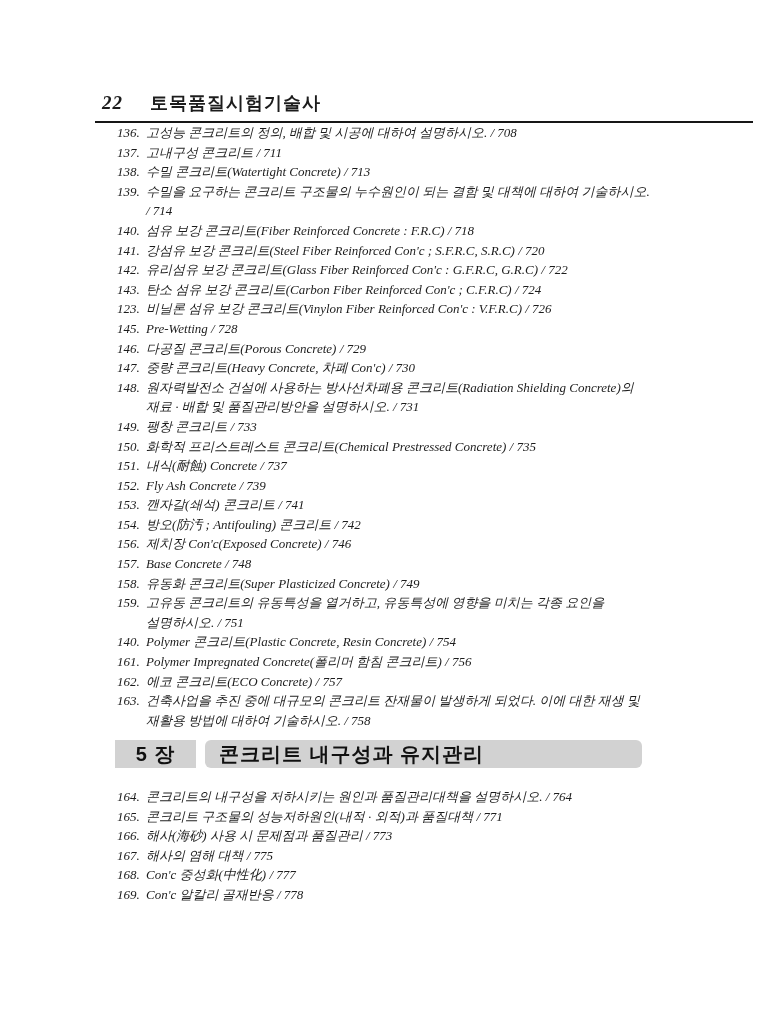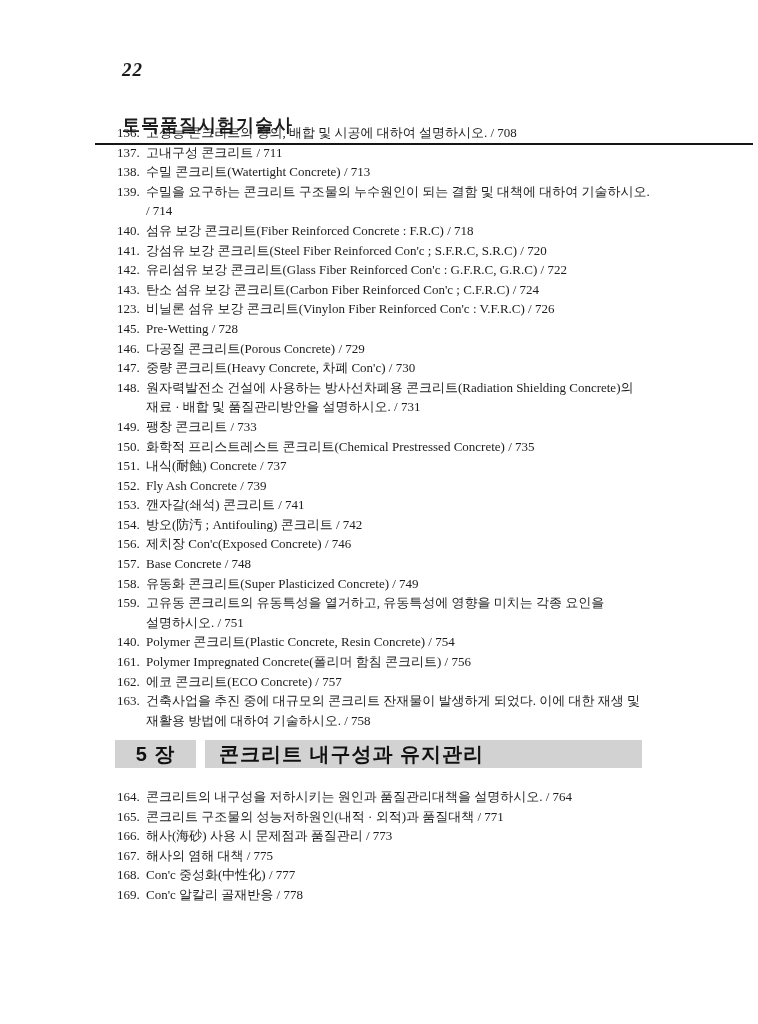--- a/index.html
+++ b/index.html
@@ -17,21 +17,20 @@
   
   .running-head {
     position: absolute;
     left: 95px;
     top: 59px;
     width: 658px;
     display: flex;
     align-items: baseline;
     border-bottom: 2px solid #161616;
     padding-bottom: 6px;
-    flex-direction: column;
   }
   .page-number {
     font-size: 19px;
     font-weight: bold;
     font-style: italic;
     margin-left: 7px;
     letter-spacing: 1px;
   }
   .book-title {
     margin-left: 27px;
@@ -41,20 +40,21 @@
     letter-spacing: 1px;
     margin-top: 32px;
   }
 
   
   .toc-list {
     position: absolute;
     left: 117px;
     width: 534px;
     font-size: 13px;
+    font-style: italic;
   }
   .toc-list-1 { top: 123px; }
   .toc-list-2 { top: 787px; }
   .toc-row {
     display: flex;
     line-height: 19.6px;
   }
   .toc-num {
     flex: 0 0 29px;
     white-space: nowrap;
@@ -82,20 +82,21 @@
     line-height: 28px;
     letter-spacing: 1px;
     margin-right: 9px;
   }
   .chapter-title {
     width: 437px;
     line-height: 28px;
     padding-left: 14px;
     letter-spacing: 1px;
     box-sizing: border-box;
+    border-radius: 6px;
   }
 </style>
 </head>
 <body>
 
 <div class="page">
 
   <div class="running-head">
     <span class="page-number">22</span>
     <span class="book-title">토목품질시험기술사</span>

